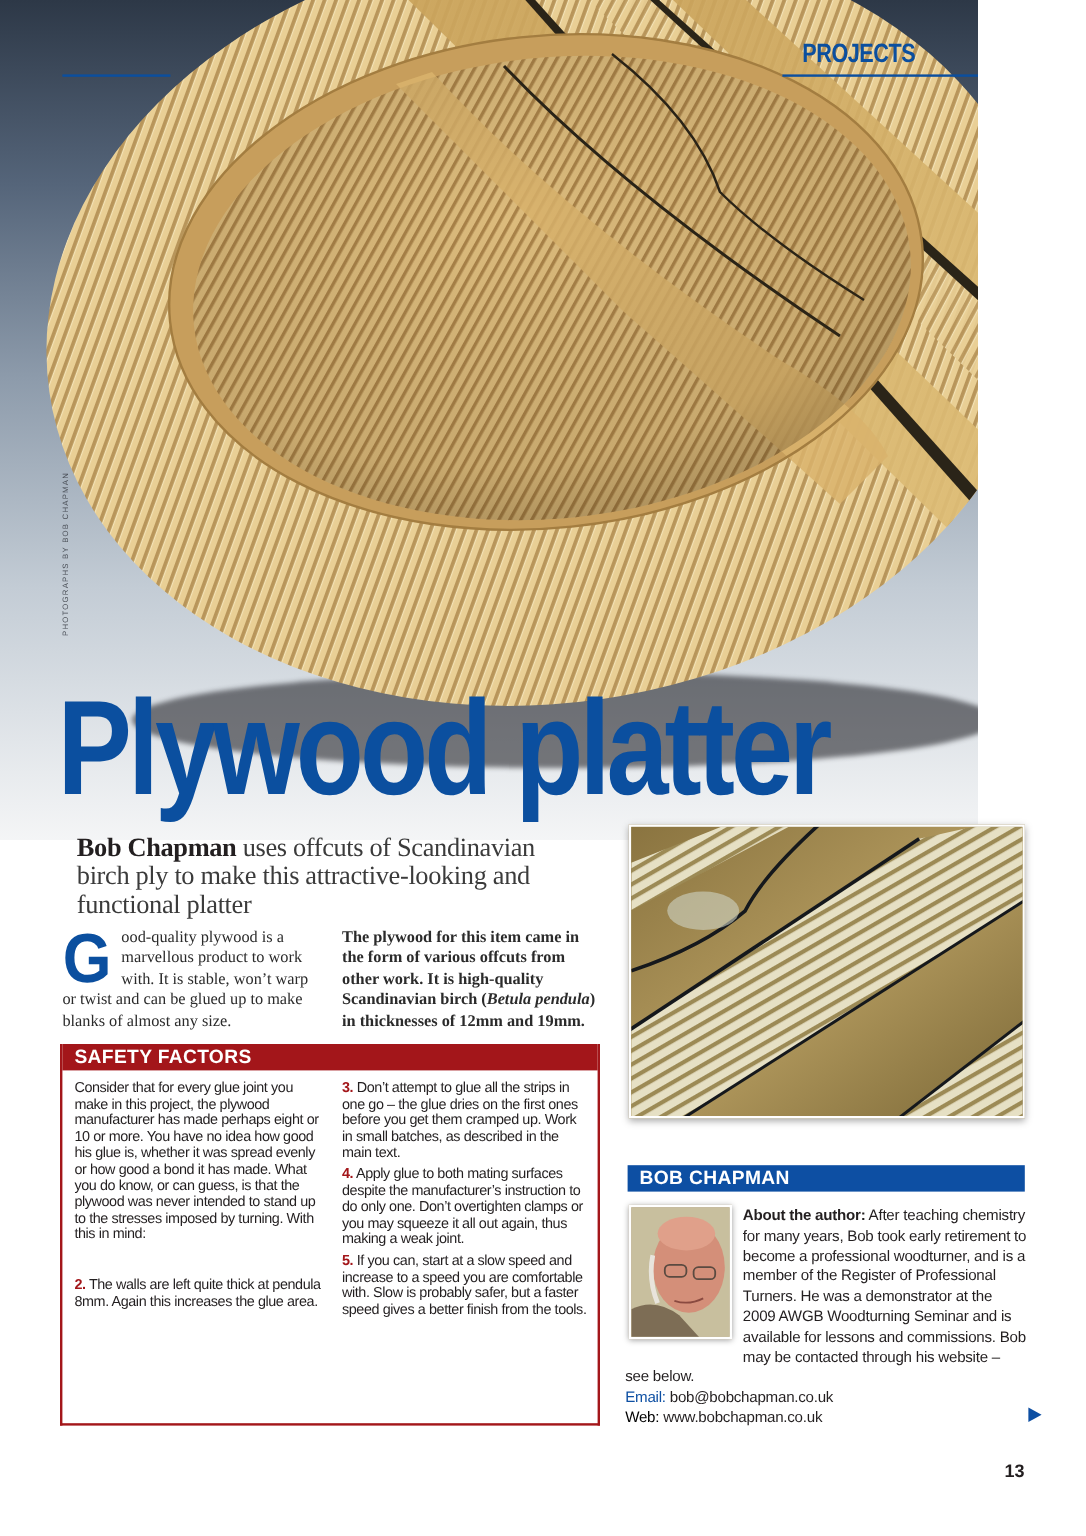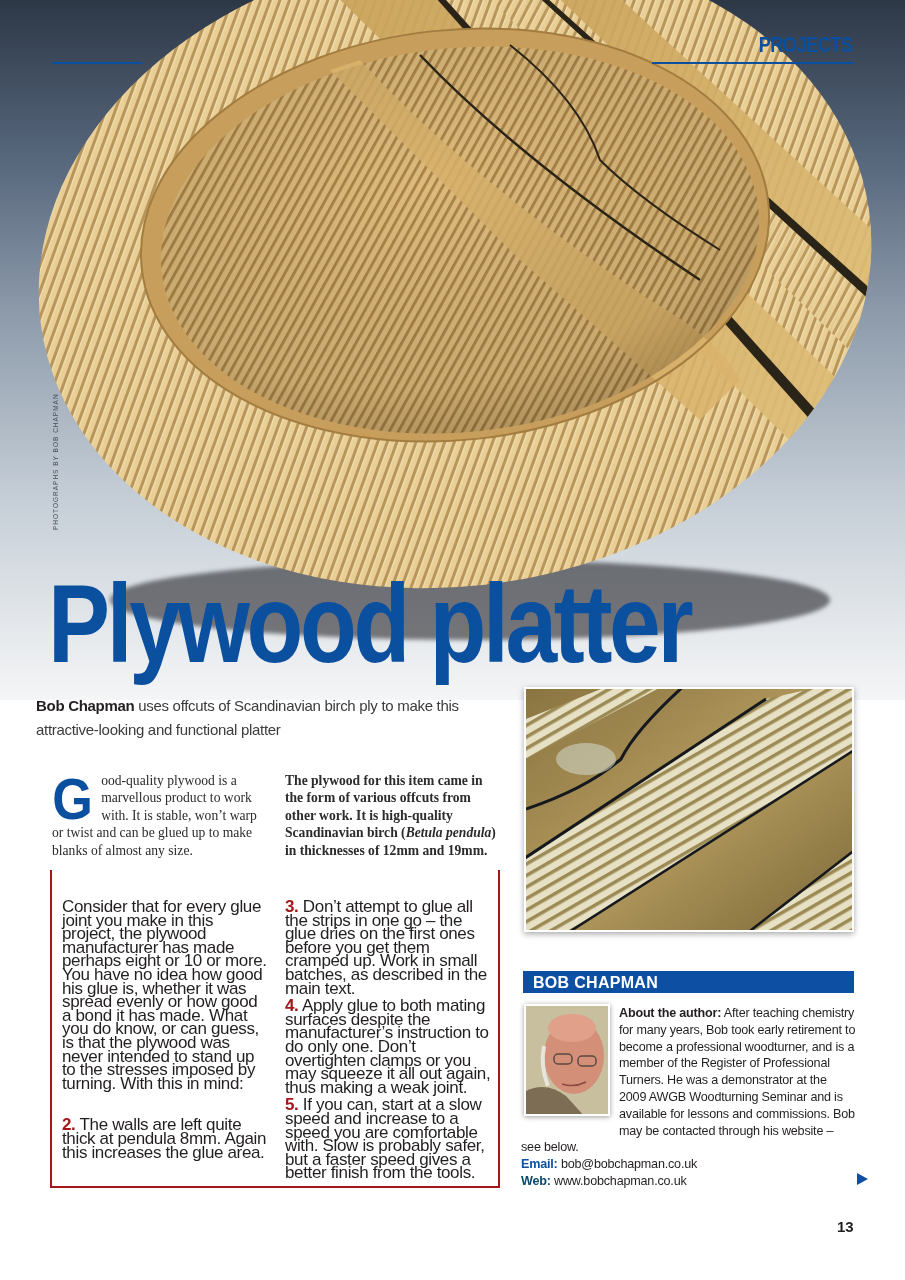--- a/index.html
+++ b/index.html
@@ -5,21 +5,21 @@
   * { box-sizing: border-box; margin: 0; padding: 0; }
   html, body { width: 905px; height: 1280px; overflow: hidden; }
   body {
     position: relative;
     background: #ffffff;
     font-family: "Liberation Sans", sans-serif;
     color: #231f20;
   }
   
   .hero {
-    position: absolute; left: 0; top: 0; width: 905px; height: 700px;
+    position: absolute; left: 0; top: 0; width: 815px; height: 700px;
     background: linear-gradient(180deg, #2d3847 0%, #55657a 22%, #8d9bab 45%, #c3ccd5 70%, #e8ebee 92%, #f4f5f6 100%);
     overflow: hidden;
   }
   .hero svg { position: absolute; left: 0; top: 0; }
   .section-tag {
     position: absolute; right: 52px; top: 32px;
     font-family: "Liberation Sans", sans-serif; font-weight: 700;
     font-size: 22px; letter-spacing: -0.5px;
     transform: scaleX(0.82); transform-origin: right center;
   }
@@ -33,23 +33,24 @@
   }
   
   .title {
     position: absolute; left: 48px; top: 568px;
     font-family: "Liberation Sans", sans-serif; font-weight: 700;
     font-size: 112px; line-height: 1; letter-spacing: -4px;
     transform: scaleX(0.83); transform-origin: left top;
     white-space: nowrap;
   }
   .standfirst {
-    position: absolute; left: 36px; top: 694px; width: 430px;
-    font-size: 15px; line-height: 24px; color: #3b3b3b;
+    position: absolute; left: 64px; top: 694px; width: 430px;
+    font-size: 22px; line-height: 24px; color: #3b3b3b;
     letter-spacing: -0.3px;
+    font-family: Liberation Serif, serif;
   }
   .standfirst b { font-weight: 700; color: #231f20; }
   
   .col {
     position: absolute; top: 772px; width: 214px;
     font-family: "Liberation Serif", serif; font-size: 13.6px; line-height: 17.4px; color: #2b2b2b;
   }
   .col1 { left: 52px; }
   .col2 { left: 285px; font-weight: bold; }
   .dropcap {
@@ -62,21 +63,21 @@
     position: absolute; left: 50px; top: 870px; width: 450px; height: 318px;
     border: 2px solid #a3161a; border-top: none;
   }
   .safety-head {
     height: 22px; padding-left: 10px;
     font-family: "Liberation Sans", sans-serif; font-weight: 700; font-size: 16px; line-height: 23px;
     color: #fff; letter-spacing: 0.3px;
   }
   .safety-col {
     position: absolute; top: 30px; width: 206px;
-    font-family: "Liberation Sans", sans-serif; font-size: 17px; line-height: 13.6px; color: #231f20;
+    font-family: "Liberation Sans", sans-serif; font-size: 12px; line-height: 13.6px; color: #231f20;
     letter-spacing: -0.35px;
   }
   .safety-col.a { left: 10px; }
   .safety-col.b { left: 233px; }
   .safety-col p { margin-bottom: 4px; }
   .safety-col .gap { height: 24px; }
   .num { font-weight: 700; }
   
   .inset {
     position: absolute; left: 524px; top: 687px; width: 330px; height: 245px;
@@ -94,21 +95,21 @@
     border: 2px solid #fff; box-shadow: 0 1px 5px rgba(0,0,0,0.4);
     overflow: hidden; background: #b9ab8b;
   }
   .author-text {
     position: absolute; left: 521px; top: 1005px; width: 335px;
     font-family: "Liberation Sans", sans-serif; font-size: 12.6px; line-height: 16.8px; color: #231f20;
     letter-spacing: -0.2px;
   }
   .author-text .float-spacer { float: left; width: 98px; height: 118px; }
   .author-text b { font-weight: 700; }
-  .contact-label { font-weight: 700; margin-top: 31px; }
+  .contact-label { font-weight: 400; margin-top: 31px; }
   .continue-arrow {
     position: absolute; left: 857px; top: 1173px; width: 0; height: 0;
     border-top: 6px solid transparent; border-bottom: 6px solid transparent;
   }
   .page-number {
     position: absolute; left: 837px; top: 1218px;
     font-family: "Liberation Sans", sans-serif; font-weight: 700; font-size: 15px; text-align: center;
   }
 </style>
 </head>
@@ -170,20 +171,21 @@
 <p class="standfirst"><b>Bob Chapman</b><span> uses offcuts of Scandinavian birch ply to make this attractive-looking and functional platter</span></p>
 
 <div class="col col1">
   <span class="dropcap" style="color: rgb(11, 79, 159);">G</span><span>ood-quality plywood is a marvellous product to work with. It is stable, won’t warp or twist and can be glued up to make blanks of almost any size.</span>
 </div>
 <div class="col col2">
   <span>The plywood for this item came in the form of various offcuts from other work. It is high-quality Scandinavian birch (</span><i>Betula pendula</i><span>) in thicknesses of 12mm and 19mm.</span>
 </div>
 
 <div class="safety" style="border-color: rgb(163, 22, 26);">
+  <div class="safety-head" style="background: rgb(163, 22, 26);">SAFETY FACTORS</div>
   <div class="safety-col a">
     <p>Consider that for every glue joint you make in this project, the plywood manufacturer has made perhaps eight or 10 or more. You have no idea how good his glue is, whether it was spread evenly or how good a bond it has made. What you do know, or can guess, is that the plywood was never intended to stand up to the stresses imposed by turning. With this in mind:</p>
     <div class="gap"></div>
     <p><span class="num" style="color: rgb(163, 22, 26);">2.</span><span> The walls are left quite thick at pendula 8mm. Again this increases the glue area.</span></p>
   </div>
   <div class="safety-col b">
     <p><span class="num" style="color: rgb(163, 22, 26);">3.</span><span> Don’t attempt to glue all the strips in one go – the glue dries on the first ones before you get them cramped up. Work in small batches, as described in the main text.</span></p>
     <p><span class="num" style="color: rgb(163, 22, 26);">4.</span><span> Apply glue to both mating surfaces despite the manufacturer’s instruction to do only one. Don’t overtighten clamps or you may squeeze it all out again, thus making a weak joint.</span></p>
     <p><span class="num" style="color: rgb(163, 22, 26);">5.</span><span> If you can, start at a slow speed and increase to a speed you are comfortable with. Slow is probably safer, but a faster speed gives a better finish from the tools.</span></p>
   </div>
@@ -225,17 +227,17 @@
     <rect x="28" y="48" width="18" height="10" rx="4" fill="none" stroke="#5a4a40" stroke-width="1.5"></rect>
     <rect x="52" y="50" width="18" height="10" rx="4" fill="none" stroke="#5a4a40" stroke-width="1.5"></rect>
     <path d="M 36 78 Q 48 82 60 76" stroke="#8a4a40" stroke-width="1.5" fill="none"></path>
     <path d="M 18 40 Q 14 60 22 80" stroke="#e8e4dc" stroke-width="4" fill="none"></path>
   </svg>
 </div>
 <div class="author-text">
   <div class="float-spacer"></div>
   <b>About the author:</b><span>  After teaching chemistry for many years, Bob took early retirement to become a professional woodturner, and is a member of the Register of Professional Turners. He was a demonstrator at the 2009 AWGB Woodturning Seminar and is available for lessons and commissions. Bob may be contacted through his website – see below.</span><br>
   <span class="contact-label" style="color: rgb(13, 79, 163);">Email:</span><span> bob@bobchapman.co.uk</span><br>
-  <span class="contact-label" style="color: #0c4a6e;">Web:</span><span> www.bobchapman.co.uk</span>
+  <span class="contact-label" style="color: #000000;">Web:</span><span> www.bobchapman.co.uk</span>
 </div>
 <div class="continue-arrow" style="border-left: 11px solid rgb(13, 79, 163);"></div>
 
 <div class="page-number">13</div>
 
 </body></html>

